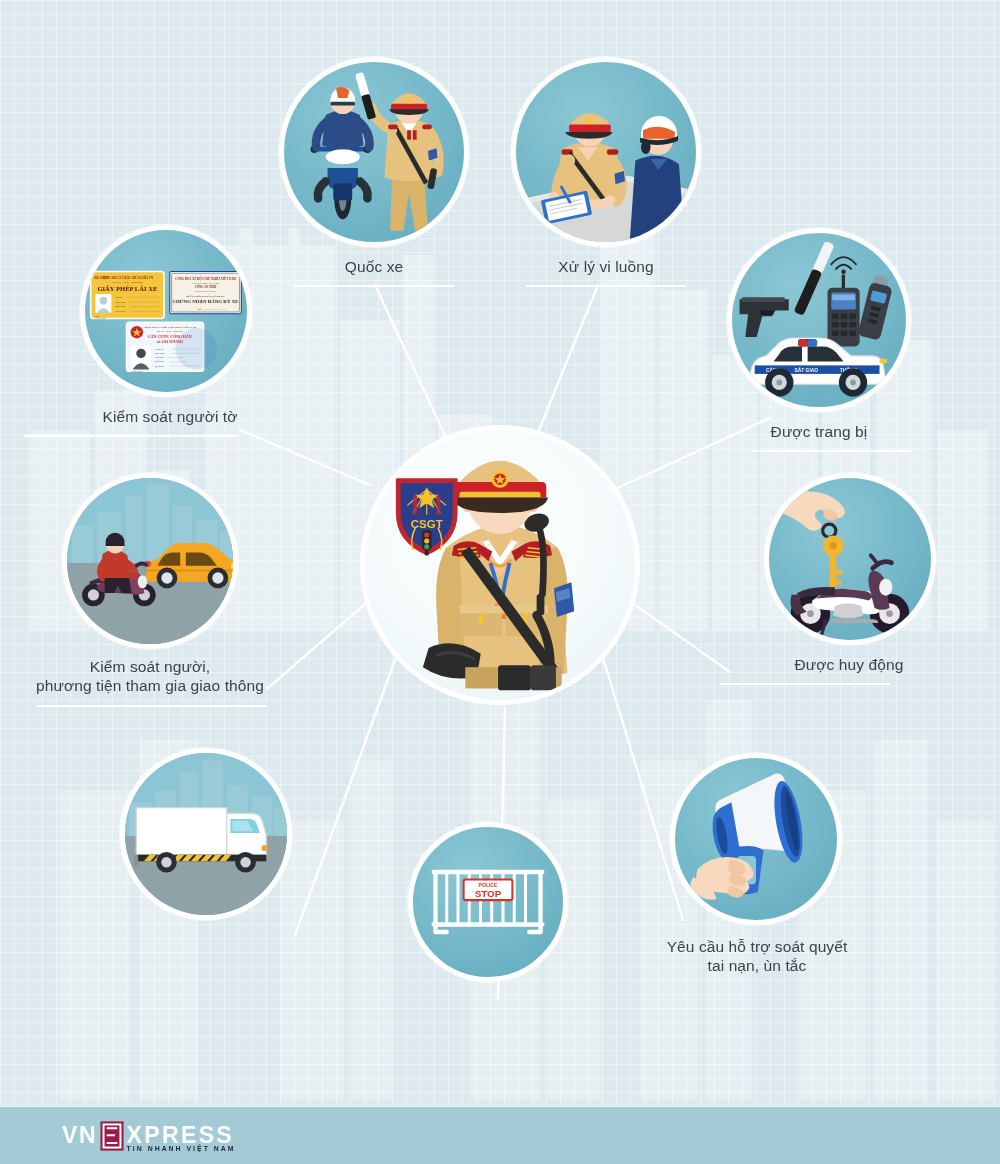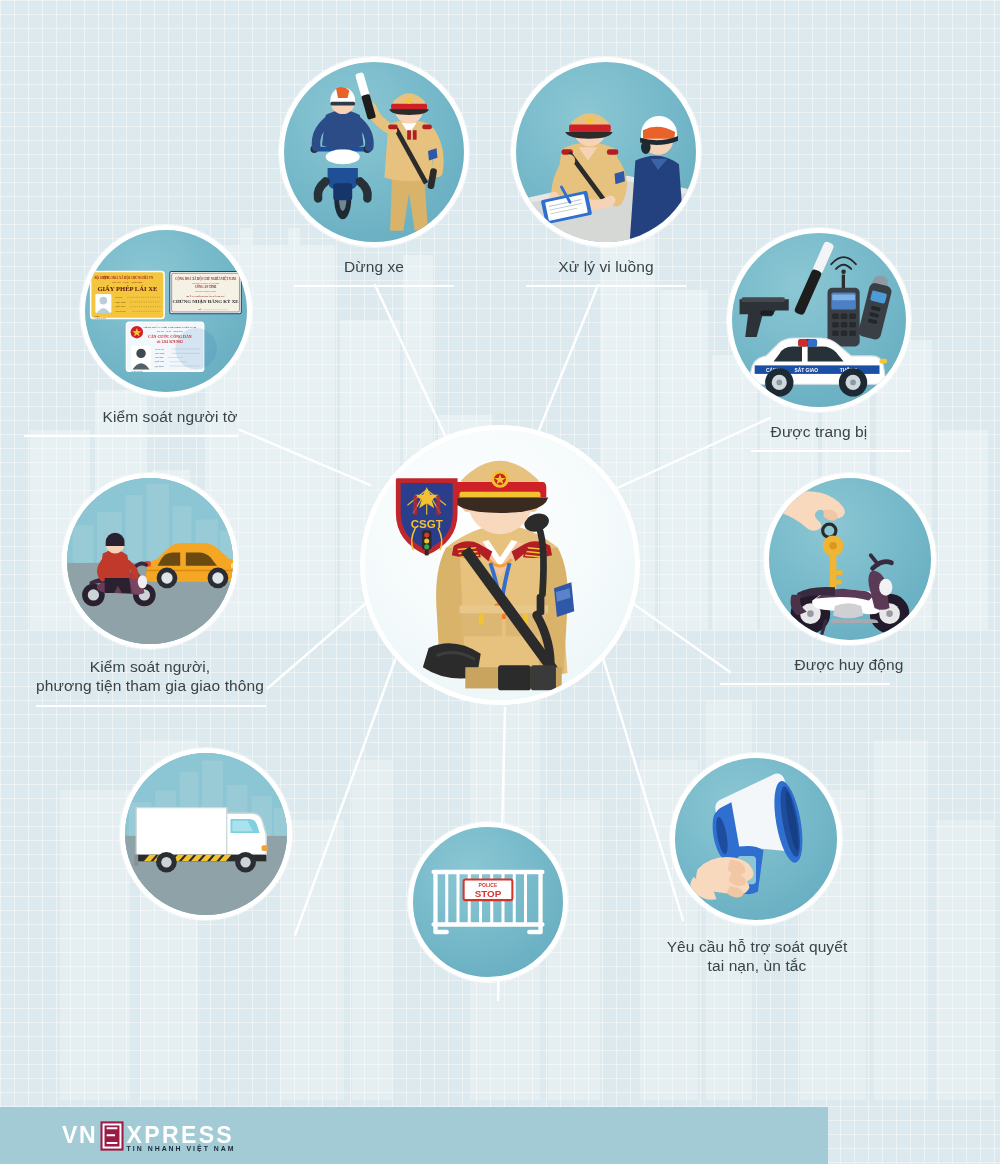--- a/index.html
+++ b/index.html
@@ -59,21 +59,21 @@
     position: absolute; inset: 0;
     border-radius: 50%;
     background: radial-gradient(circle at 45% 35%, #ffffff 0%, #f4fafb 55%, #e6f2f5 100%);
     border: 5px solid #ffffff;
     overflow: hidden;
   }
   #center-bubble svg { position: absolute; inset: 0; width:100%; height:100%; }
 
   
   #footer {
-    position: absolute; left: 0; bottom: 0; width: 828px; height: 57px;
+    position: absolute; left: 0; bottom: 0; width: 1000px; height: 57px;
     background: #a3cbd6;
   }
   #logo { position: absolute; left: 62px; top: 9px; height: 40px; }
   #logo svg { height: 40px; }
 </style>
 </head>
 <body>
 
 <div id="stage">
 
@@ -278,21 +278,21 @@
           <path d="M111 50 h42 q-2 6 -21 6 q-19 0 -21 -6 z" fill="#2b2b2b"></path>
           <circle cx="132" cy="41" r="3.2" fill="#f4c63d"></circle>
 
           <rect x="110" y="66" width="10" height="5" rx="2" fill="#b11f24"></rect>
           <rect x="146" y="66" width="10" height="5" rx="2" fill="#b11f24"></rect>
 
           <path d="M152 94 l9 -3 l1 10 l-9 3 z" fill="#2f58a8"></path>
         </g>
       </svg>
     </div>
-    <div class="caption" style="left:-45px; top:200px; width:280px;">Dừng xe</div>
+    <div class="caption" style="left:-45px; top:200px; width:280px;">Quốc xe</div>
     <div class="rule" style="left:15px; top:228px; width:160px;"></div>
   </div>
 
   <div class="node" style="left:511px; top:57px;">
     <div class="bubble" style="width:190px;height:190px;">
       <svg viewBox="0 0 190 190">
 
         <path d="M0 146 L118 120 L190 136 L190 190 L0 190 Z" fill="#e7e7e5"></path>
         <path d="M0 152 L118 126 L190 142 L190 190 L0 190 Z" fill="#d6d8d6"></path>
 

